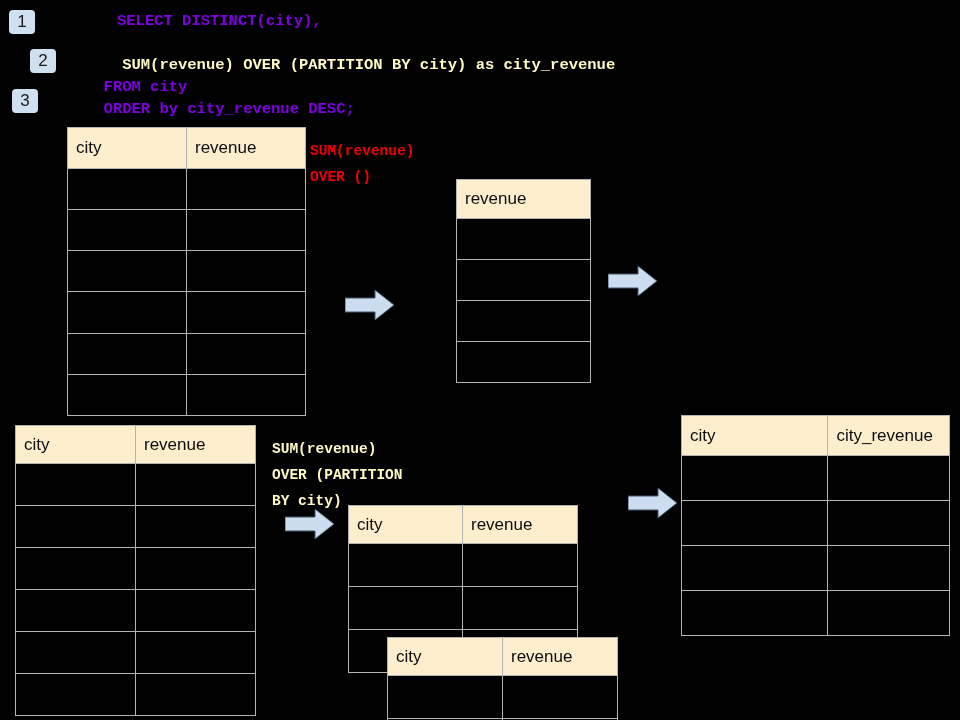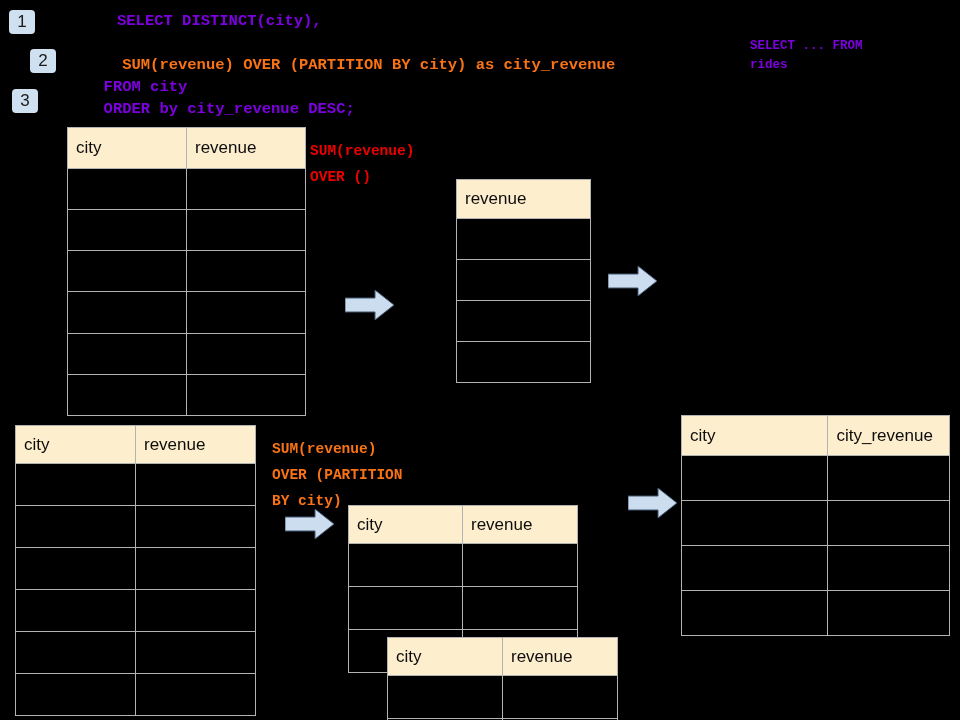--- a/index.html
+++ b/index.html
@@ -35,21 +35,21 @@
     position: absolute;
     font-family: "Liberation Mono", monospace;
     font-size: 15.5px;
     font-weight: bold;
     line-height: 21.5px;
     white-space: pre;
     letter-spacing: 0px;
   }
   .c-purple { color: #7d00e0; }
   .c-red    { color: #ee0000; }
-  .c-green  { color: #f97316; }
+  .c-green  { color: #fef9c3; }
 
   .annot {
     position: absolute;
     font-family: "Liberation Mono", monospace;
     font-size: 14.5px;
     font-weight: bold;
     line-height: 26px;
     white-space: pre;
   }
   .annot-side {
@@ -101,22 +101,20 @@
 
   <div class="badge" style="left:9px;  top:10px;"><span>1</span></div>
   <div class="badge" style="left:30px; top:49px;"><span>2</span></div>
   <div class="badge" style="left:12px; top:89px;"><span>3</span></div>
 
   <div class="code c-purple" style="left:85px; top:11px;margin-left:32px;">SELECT DISTINCT(city),</div>
   <div class="code c-green" style="left:85px; top:55px;">    SUM(revenue) OVER (PARTITION BY city) as city_revenue</div>
   <div class="code c-purple" style="left:85px; top:77px;">  FROM city</div>
   <div class="code c-purple" style="left:85px; top:99px;">  ORDER by city_revenue DESC;</div>
 
-  <div class="annot-side" style="left:750px; top:37px;">SELECT ... FROM
-rides</div>
 
   <div class="annot c-red" style="left:310px; top:138px;">SUM(revenue)
 OVER ()</div>
 
   <div class="annot c-green" style="left:272px; top:436px;">SUM(revenue)
 OVER (PARTITION
 BY city)</div>
 
   <table class="tbl" style="left:67px; top:127px; width:238px; height:289px;">
     <thead>

